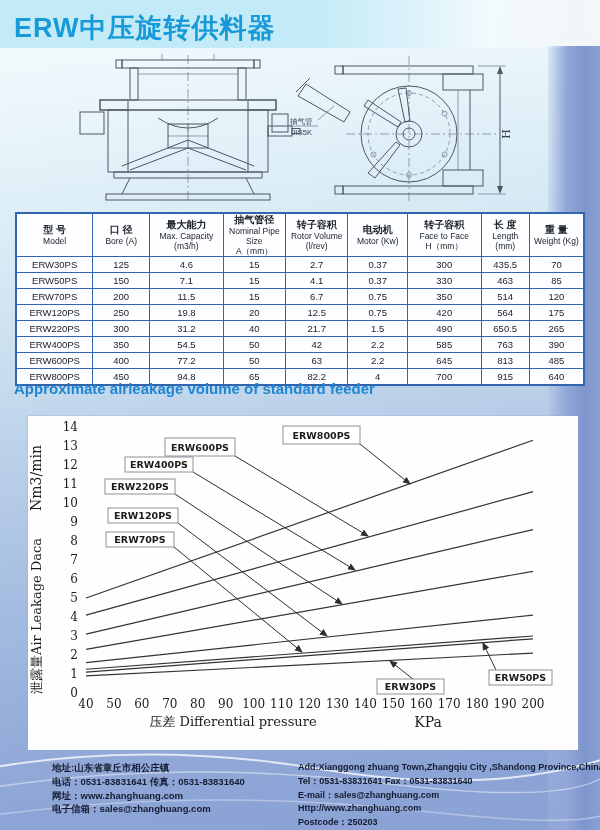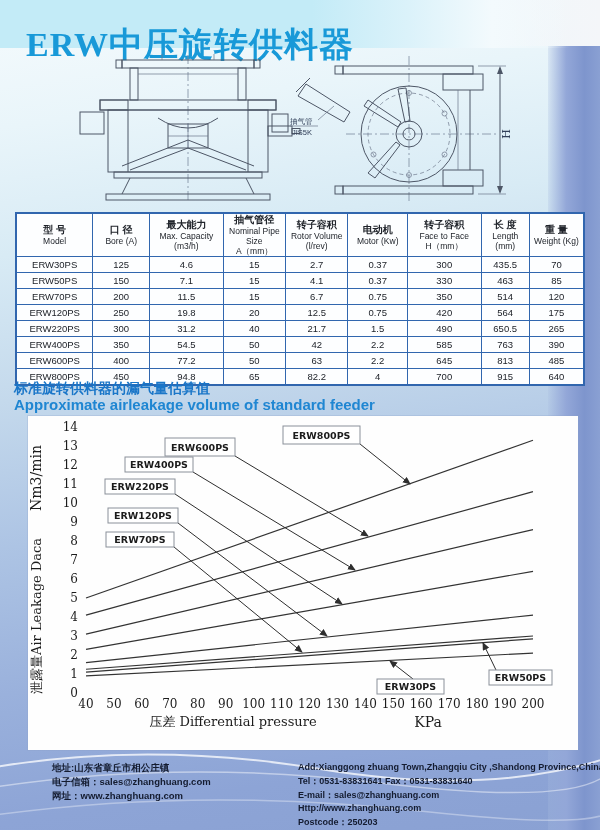--- a/index.html
+++ b/index.html
@@ -4,21 +4,21 @@
 <style>
   html,body{margin:0;padding:0;}
   body{font-family:"Liberation Sans",sans-serif;background:#9fb3dd;}
   .page{position:relative;width:600px;height:830px;overflow:hidden;
     background:linear-gradient(172deg,#f6fbfd 0%,#e9f5fa 14%,#d8ebf5 28%,#c4d9ec 44%,#adc4e4 60%,#9ab1dc 76%,#8da4d6 90%,#8aa1d3 100%);}
   .right-band{position:absolute;top:46px;right:0;width:52px;height:784px;
     background:linear-gradient(90deg,rgba(170,190,225,.25) 0%,#93a7d8 35%,#7e95cd 70%,#8aa0d3 100%);}
   .corner-wash{position:absolute;top:0;right:0;width:180px;height:46px;background:linear-gradient(90deg,rgba(255,255,255,0),#f4f6f9);}
   .header{position:absolute;left:0;top:0;width:600px;height:48px;
     background:linear-gradient(90deg,#c3ebf7 0%,#c3ebf7 52%,#dbf2fa 68%,#f3fafd 82%,rgba(250,253,254,0) 95%);}
-  .header h1{margin:16px;padding:6px 0 0 10px;font-size:34px;letter-spacing:1px;font-weight:bold;color:#1899d8;font-family:Liberation Serif, serif;}
+  .header h1{margin:4px;padding:6px 0 0 10px;font-size:27px;letter-spacing:1px;font-weight:bold;color:#1899d8;}
   .drawings{position:absolute;left:0;top:52px;width:548px;height:158px;}
   .drawings svg{position:absolute;}
   .d-line{stroke:#4d5666;stroke-width:1;fill:none;}
   .d-thin{stroke:#6b7689;stroke-width:.7;fill:none;}
   .d-dash{stroke:#7c8aa0;stroke-width:.8;fill:none;stroke-dasharray:9 3 2 3;}
   .d-text{fill:#32405a;font-size:7.5px;font-family:"Liberation Sans",sans-serif;}
   table.spec{position:absolute;left:15px;top:212px;width:570px;border-collapse:collapse;
     background:#fdfeff;border:2px solid #3166ae;table-layout:fixed;}
   table.spec th,table.spec td{border:1px solid #3166ae;text-align:center;vertical-align:middle;
     color:#20242b;padding:0;overflow:hidden;}
@@ -267,21 +267,20 @@
           <td>82.2</td>
           <td>4</td>
           <td>700</td>
           <td>915</td>
           <td>640</td>
         </tr>
       </tbody>
   </table>
 
   <div class="section-title">
-    <div class="zh">标准旋转供料器的漏气量估算值</div>
     <div class="en">Approximate airleakage volume of standard feeder</div>
   </div>
 
   <div class="chart-panel">
     <svg id="chart" width="550" height="334" viewBox="0 0 550 334">
         <defs>
           <marker id="arr" markerWidth="9" markerHeight="8" refX="7" refY="3.5" orient="auto">
             <path d="M0,0 L8,3.5 L0,7 Z" fill="#2e2e2e"></path>
           </marker>
         </defs>
@@ -373,22 +372,23 @@
   </div>
 
   <div class="footer">
     <svg class="waves" width="600" height="77" viewBox="0 0 600 77">
       <path d="M-5,14 Q150,-12 320,16 T610,4" stroke="rgba(255,255,255,.75)" stroke-width="2" fill="none"></path>
       <path d="M-5,34 Q180,6 380,30 T610,18" stroke="rgba(255,255,255,.45)" stroke-width="1.5" fill="none"></path>
       <path d="M-5,62 Q200,34 420,58 T610,44" stroke="rgba(255,255,255,.35)" stroke-width="1.5" fill="none"></path>
     </svg>
     <div class="foot-col foot-left">
       <div>地址:山东省章丘市相公庄镇</div>
+      <div>电话：0531-83831641      传真：0531-83831640</div>
+      <div>网址：www.zhanghuang.com</div>
       <div>电子信箱：sales@zhanghuang.com</div>
-      <div>网址：www.zhanghuang.com</div>
     </div>
     <div class="foot-col foot-right">
       <div>Add:Xianggong zhuang Town,Zhangqiu City ,Shandong Province,China</div>
       <div>Tel：0531-83831641        Fax：0531-83831640</div>
       <div>E-mail：sales@zhanghuang.com</div>
       <div>Http://www.zhanghuang.com</div>
       <div>Postcode：250203</div>
     </div>
   </div>
 </div>

